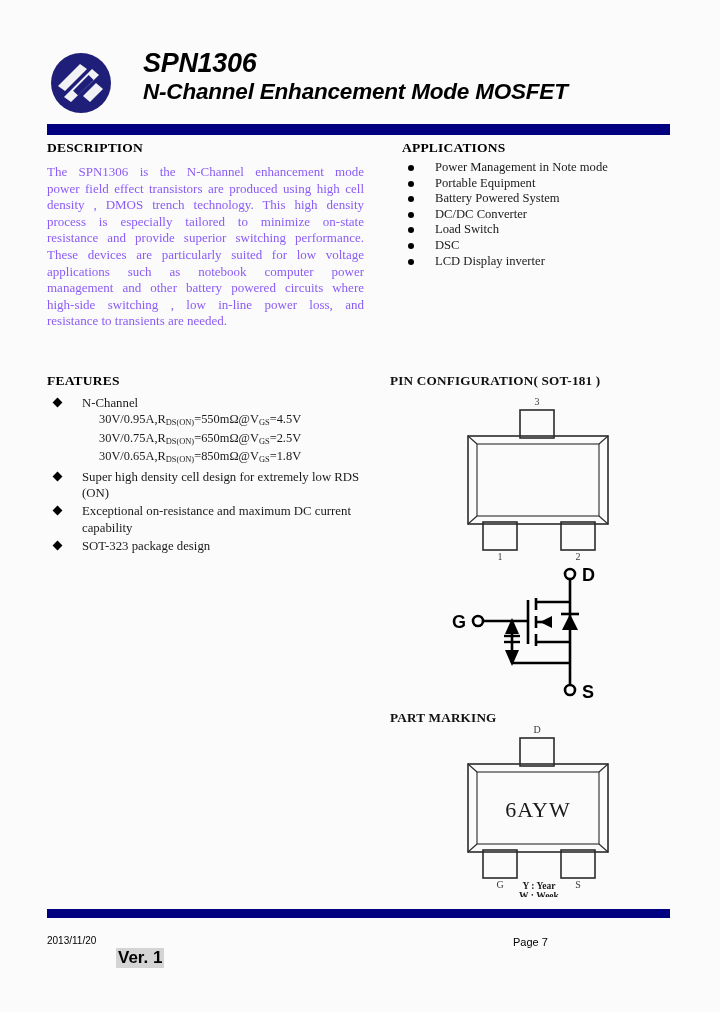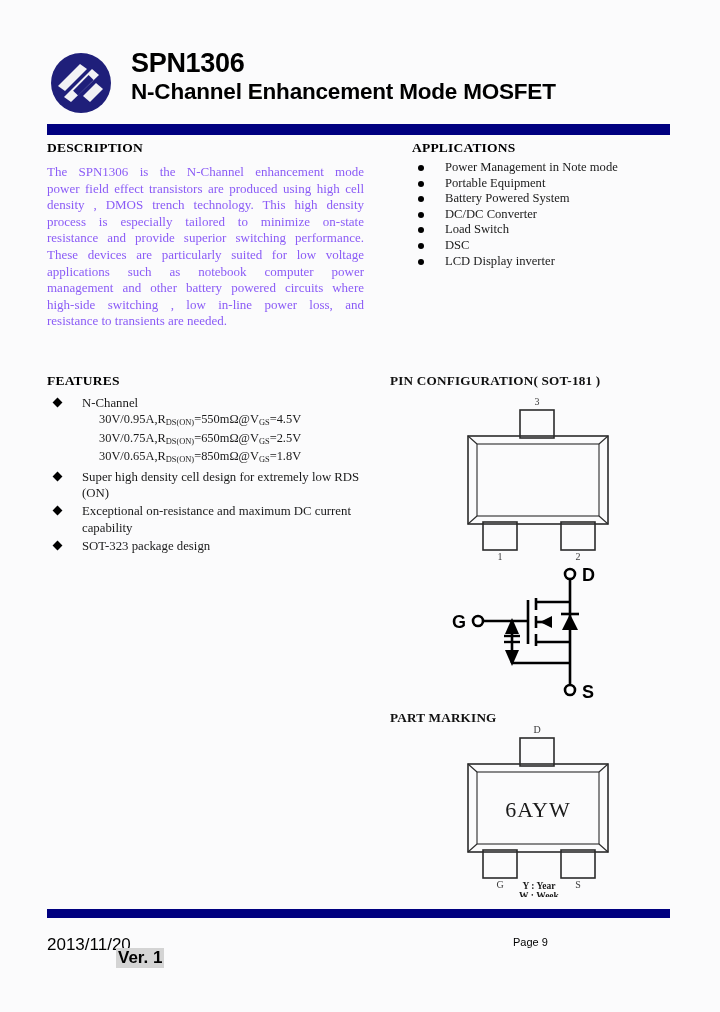--- a/index.html
+++ b/index.html
@@ -34,22 +34,23 @@
   .logo {
     position: absolute;
     left: 0;
     top: 4px;
     width: 62px;
     height: 62px;
   }
   .logo svg { display: block; }
   .title-block {
     position: absolute;
-    left: 81px;
+    left: 93px;
     top: 0px;
+    font-style: italic;
   }
   .title-main {
     font-family: "Liberation Sans", sans-serif;
     font-weight: bold;
     font-size: 27px;
     line-height: 30px;
     letter-spacing: -0.3px;
     color: #000000;
   }
   .title-sub {
@@ -104,21 +105,21 @@
     text-align-last: justify;
     color: #8b5cf6;
   }
   .desc-body .last-line {
     text-align-last: left;
   }
 
   
   .app-col {
     position: absolute;
-    left: 412px;
+    left: 402px;
     top: 140px;
     width: 285px;
   }
   .app-list {
     margin: 4px 0 0 0;
     padding: 0;
     list-style: none;
   }
   .app-list li {
     position: relative;
@@ -226,21 +227,21 @@
     left: 47px;
     top: 930px;
     width: 623px;
     height: 24px;
   }
   .foot-date {
     position: absolute;
     left: 0;
     top: 5px;
     font-family: "Liberation Sans", sans-serif;
-    font-size: 17px;
+    font-size: 10px;
     color: #000000;
   }
   .foot-ver {
     position: absolute;
     left: 69px;
     top: 0px;
     font-family: "Liberation Sans", sans-serif;
     font-weight: bold;
     font-size: 17px;
     color: #000000;
@@ -438,16 +439,16 @@
       <text x="99" y="167" font-family="'Liberation Serif', serif" font-weight="bold" font-size="9.5" fill="#1a1a1a" text-anchor="middle">Y : Year</text>
       <text x="99" y="177" font-family="'Liberation Serif', serif" font-weight="bold" font-size="9.5" fill="#1a1a1a" text-anchor="middle">W : Week</text>
     </svg>
   </div>
 
   <div class="rule-blue rule-bottom"></div>
 
   <div class="footer">
     <span class="foot-date">2013/11/20</span>
     <span class="foot-ver">Ver. 1</span>
-    <span class="foot-page">Page 9</span>
+    <span class="foot-page">Page 7</span>
   </div>
 
 </div>
 
 </body></html>

